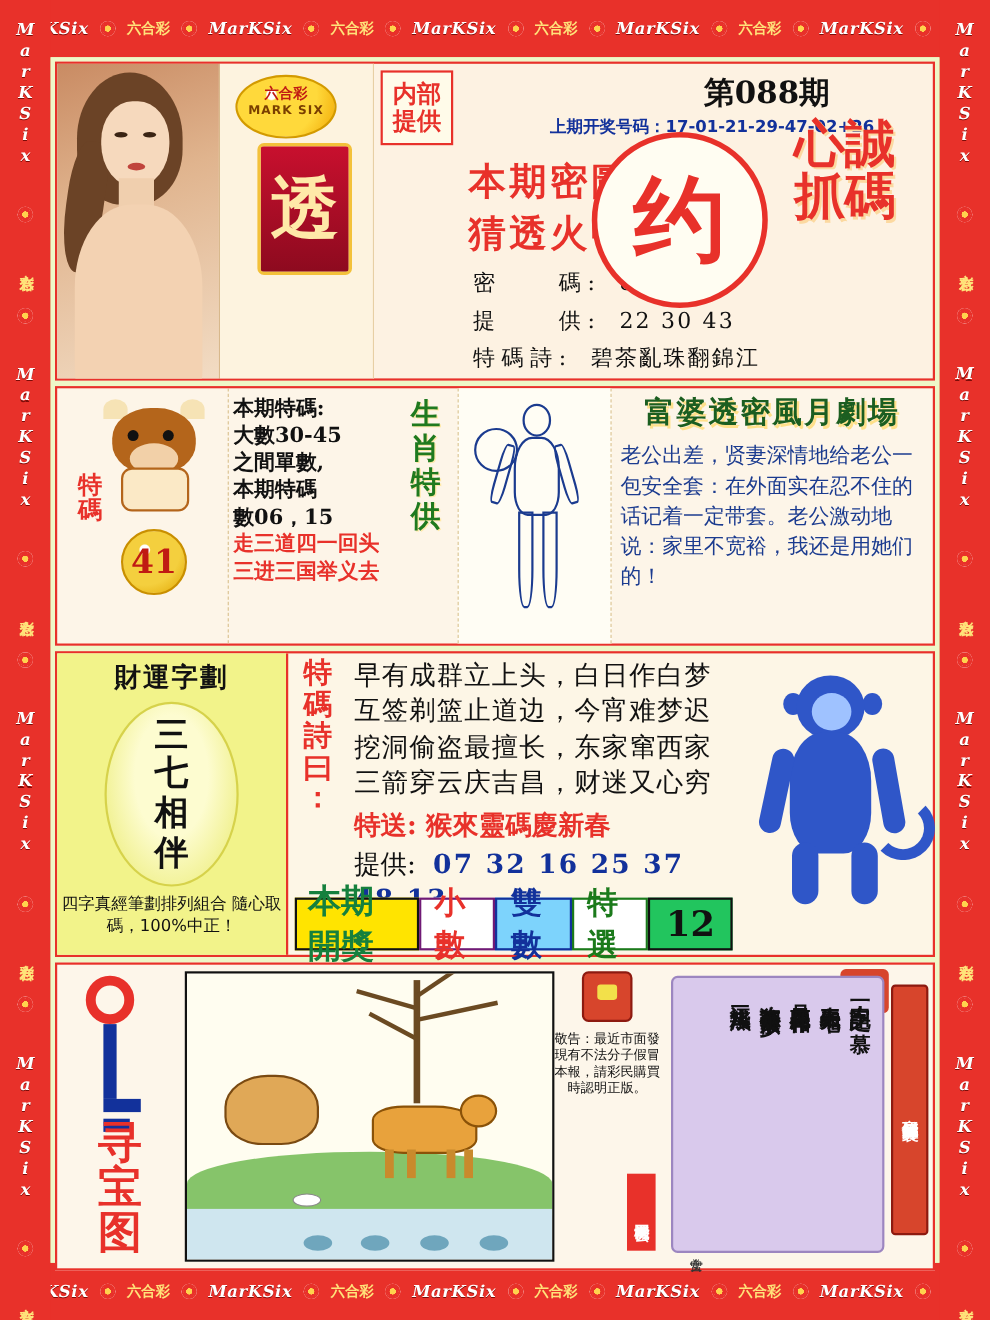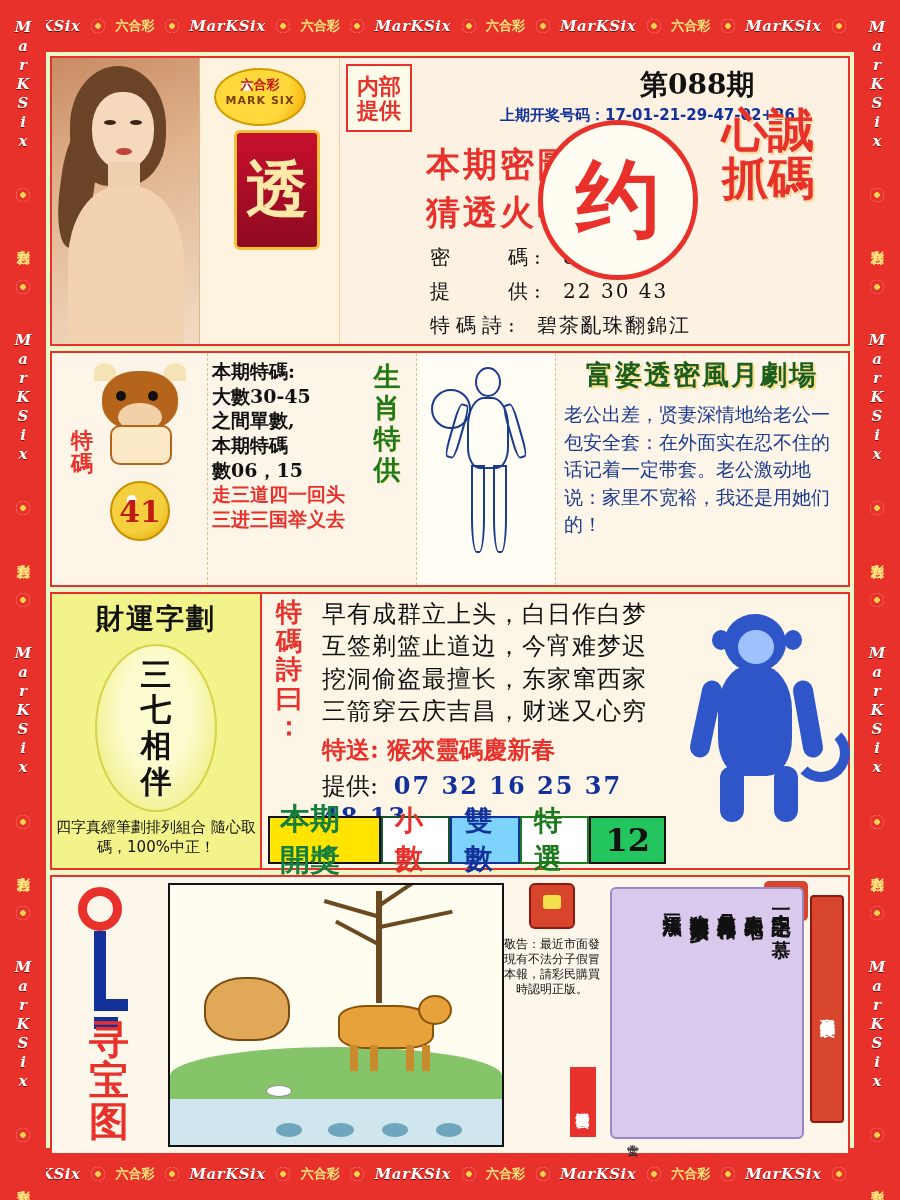--- a/index.html
+++ b/index.html
@@ -218,21 +218,21 @@
   }
   .joke-body {
     margin-top:8px; color:#1b3b8f; font-size:19px; line-height:1.45;
     font-family:"DejaVu Serif",serif;
   }
 
   
   #panel-three { height:278px; display:flex; background:#fdf6e6; }
   .cy-cell { width:210px; background:#f2f38a; border-right:2px solid #e8312a; position:relative; }
   .cy-title {
-    text-align:center; color:#111; font-size:28px; font-weight:bold;
+    text-align:center; color:#111; font-size:24px; font-weight:bold;
     font-family:"DejaVu Serif",serif; padding-top:6px; letter-spacing:2px;
   }
   .cy-oval {
     margin:6px auto 0; width:122px; height:168px; border-radius:50%;
     background:radial-gradient(ellipse at 50% 40%, #fdfcd0 0 40%, #e9ea6a 100%);
     border:2px solid #d6d24b;
     display:flex; flex-direction:column; align-items:center; justify-content:center;
     color:#111; font-size:31px; font-weight:bold; font-family:"DejaVu Serif",serif; line-height:1.15;
   }
   .cy-foot { text-align:center; font-size:15px; color:#111; margin-top:6px; line-height:1.3;}
@@ -269,21 +269,21 @@
   
   .draw-strip {
     position:absolute; left:6px; right:6px; bottom:4px; height:48px;
     display:flex; align-items:stretch;
   }
   .ds-a {
     background:#ffe400; border:2px solid #111; color:#15803d;
     font-size:30px; font-weight:bold; font-family:"DejaVu Serif",serif;
     display:flex;align-items:center;justify-content:center; padding:0 10px;
   }
-  .ds-b { background:#ffffff; border:2px solid #14532d; color:#e8312a; font-size:28px; font-weight:bold;
+  .ds-b { background:#ffffff; border:2px solid #701a75; color:#e8312a; font-size:28px; font-weight:bold;
     font-family:"DejaVu Serif",serif; display:flex;align-items:center;justify-content:center; padding:0 12px;}
   .ds-c { background:#7dd3fc; border:2px solid #12319b; color:#12319b; font-size:28px; font-weight:bold;
     font-family:"DejaVu Serif",serif; display:flex;align-items:center;justify-content:center; padding:0 12px;}
   .ds-d { background:#ffffff; border:2px solid #1b7a1b; color:#1b7a1b; font-size:28px; font-weight:bold;
     font-family:"DejaVu Serif",serif; display:flex;align-items:center;justify-content:center; padding:0 12px;}
   .ds-e { background:#22c55e; border:2px solid #111; color:#111; font-size:32px; font-weight:bold;
     font-family:"DejaVu Serif",serif; display:flex;align-items:center;justify-content:center; padding:0 14px;}
 
   
   #panel-four { height:280px; display:flex; background:#fdf6ea; }

